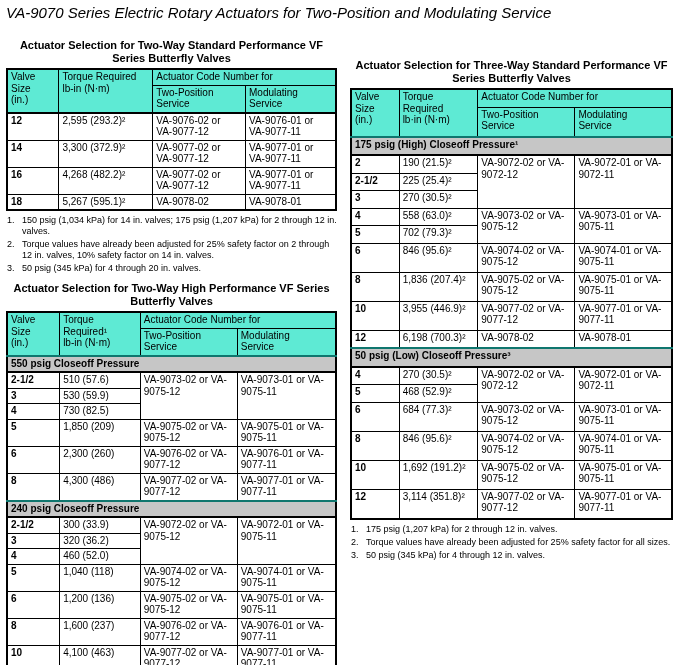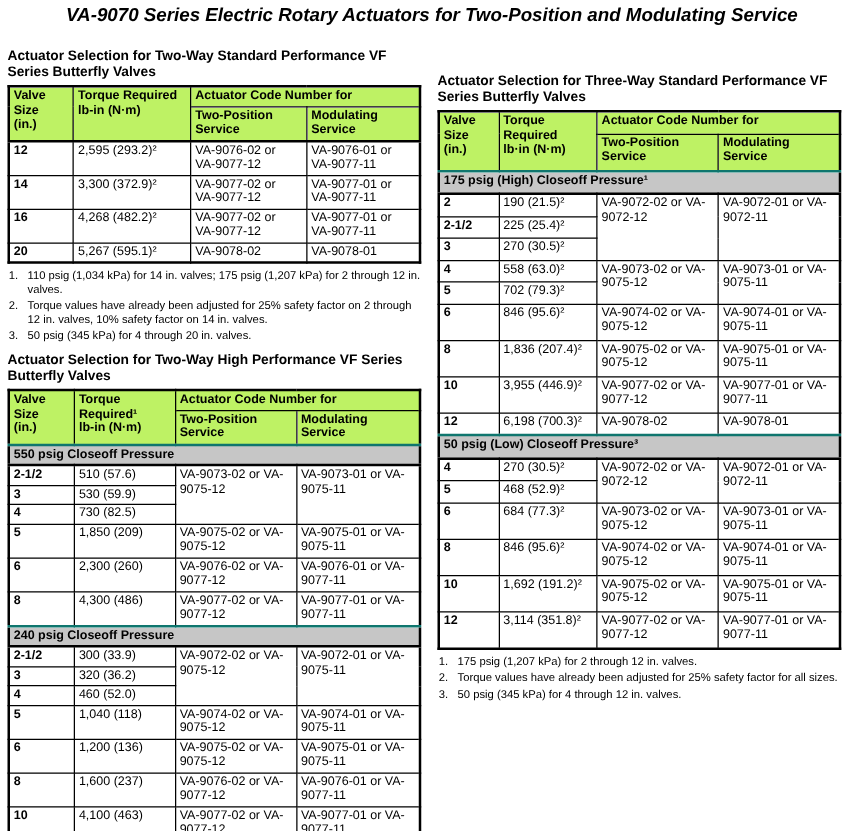--- a/index.html
+++ b/index.html
@@ -3,43 +3,43 @@
 <meta charset="utf-8">
 <style>
   * { box-sizing: border-box; margin: 0; padding: 0; }
   html, body { background: #ffffff; }
   body {
     width: 685px; height: 665px; overflow: hidden;
     font-family: "Liberation Sans", sans-serif; color: #000;
     position: relative;
   }
   .title {
-    font-style: italic; font-weight: bold; font-size: 15px; line-height: 18px;
-    padding: 4px 0 0 6px; white-space: nowrap; text-align: center;
+    font-style: italic; font-weight: normal; font-size: 15px; line-height: 18px;
+    padding: 4px 0 0 6px; white-space: nowrap;
   }
   .cols { display: flex; align-items: flex-start; gap: 13px; padding: 0 4px 0 6px; }
   .col-left  { flex: none; width: 331px; padding-top: 17px; }
   .col-right { flex: none; width: 323px; padding-top: 37px; }
 
   .t-heading {
     font-weight: bold; font-size: 11px; line-height: 13px;
-    white-space: pre-line; margin-bottom: 3px;
+    white-space: pre-line; margin-bottom: 3px; text-align: center;
   }
   .table-block + .table-block { margin-top: 8px; }
 
   table.t {
     border-collapse: collapse; width: 100%; table-layout: fixed;
     border: 2px solid #000;
   }
   .t th, .t td {
     border: 1px solid #000; vertical-align: top; text-align: left;
     padding: 1px 3px 2px 3px; font-size: 10px; line-height: 11.5px;
     white-space: pre-line; overflow: hidden;
   }
-  .t th { background: #bef264; font-weight: bold; }
+  .t th { background: #5eead4; font-weight: normal; }
   .t thead { border-bottom: 2px solid #000; }
   .t tr.section td {
     background: #c6c6c6; font-weight: bold;
     border-top: 2px solid #0f766e; border-bottom: 2px solid #000;
   }
   .t tr.data td:first-child { font-weight: bold; }
   .t2 th, .t2 td { padding-bottom: 4px; }
 
   .t0 col:nth-child(1){width:15.8%} .t0 col:nth-child(2){width:28.5%}
   .t0 col:nth-child(3){width:28.2%} .t0 col:nth-child(4){width:27.5%}
@@ -106,31 +106,31 @@
               </tr>
               <tr class="data">
                 <td>16</td>
                 <td>4,268 (482.2)²</td>
                 <td>VA-9077-02 or
 VA-9077-12</td>
                 <td>VA-9077-01 or
 VA-9077-11</td>
               </tr>
               <tr class="data">
-                <td>20</td>
+                <td>18</td>
                 <td>5,267 (595.1)²</td>
                 <td>VA-9078-02</td>
                 <td>VA-9078-01</td>
               </tr>
             </tbody>
           </table>
         <div class="fnotes">
             <div class="fnote">
               <span class="n">1.</span>
-              <span class="t">110 psig (1,034 kPa) for 14 in. valves; 175 psig (1,207 kPa) for 2 through 12 in. valves.</span>
+              <span class="t">150 psig (1,034 kPa) for 14 in. valves; 175 psig (1,207 kPa) for 2 through 12 in. valves.</span>
             </div>
             <div class="fnote">
               <span class="n">2.</span>
               <span class="t">Torque values have already been adjusted for 25% safety factor on 2 through 12 in. valves, 10% safety factor on 14 in. valves.</span>
             </div>
             <div class="fnote">
               <span class="n">3.</span>
               <span class="t">50 psig (345 kPa) for 4 through 20 in. valves.</span>
             </div>
           </div>

